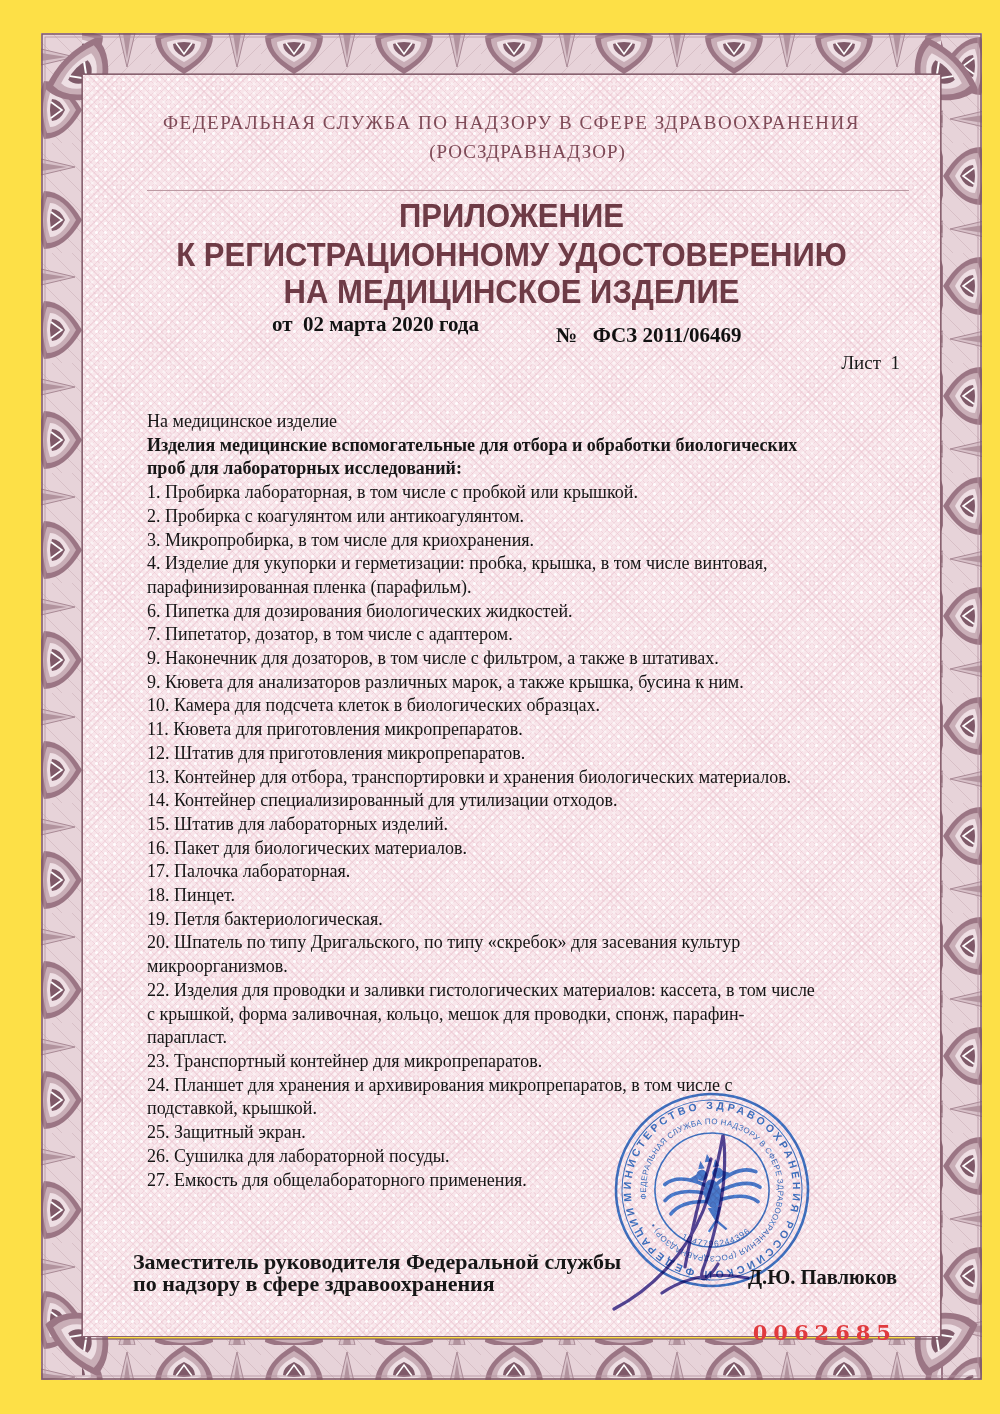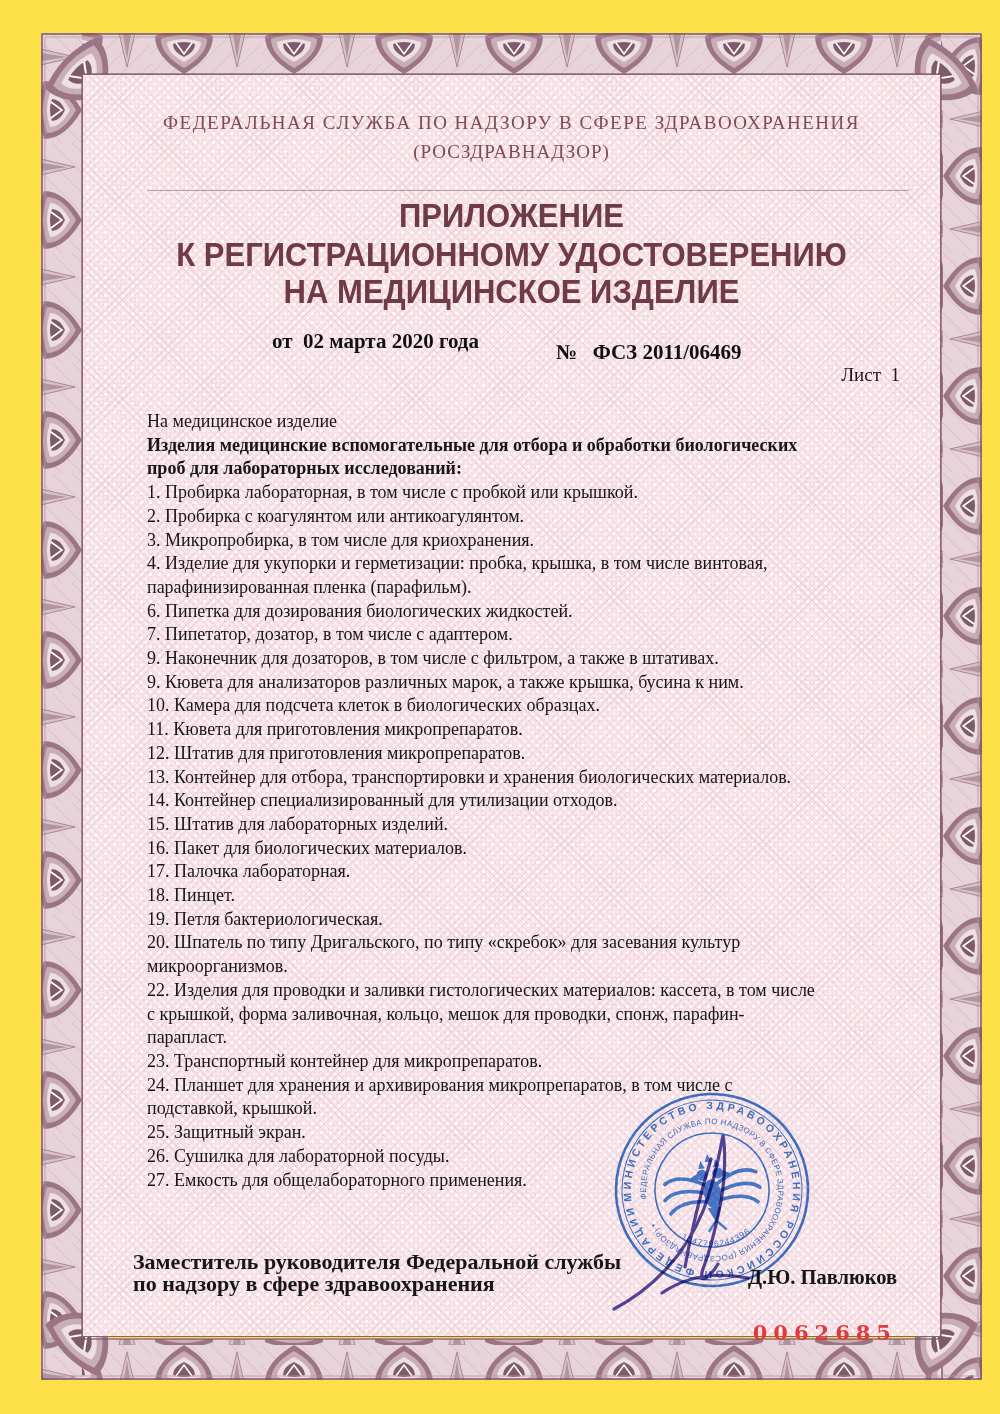--- a/index.html
+++ b/index.html
@@ -13,31 +13,31 @@
       radial-gradient(circle, rgba(255,255,255,.9) 1.1px, rgba(255,255,255,0) 1.9px),
       radial-gradient(circle, rgba(255,255,255,.65) 1.1px, rgba(255,255,255,0) 1.9px),
       repeating-linear-gradient(45deg, rgba(233,194,206,.45) 0 1px, rgba(233,194,206,0) 1px 5px),
       repeating-linear-gradient(-45deg, rgba(233,194,206,.45) 0 1px, rgba(233,194,206,0) 1px 5px);
     background-size:9px 9px, 9px 9px, auto, auto;
     background-position:0 0, 4.5px 4.5px, 0 0, 0 0;
     border:1px solid #8a6371; box-sizing:border-box;}
   .abs{position:absolute;}
   .agency{left:82px;width:859px;text-align:center;color:#7e4a57;
           font-size:19px;letter-spacing:1.5px;white-space:pre;}
-  .agency1{top:112px;} .agency2{top:141px;letter-spacing:1px;}
+  .agency1{top:112px;} .agency2{top:141px;letter-spacing:1px;padding-left:16px;}
   .divider{left:147px;top:190px;width:762px;height:1px;background:#ad8791;opacity:.8;}
   .title{left:82px;width:859px;text-align:center;color:#6e3b46;
          font-family:"Liberation Sans", sans-serif;font-weight:700;font-size:33px;
          transform:scaleX(.94);transform-origin:50% 50%;white-space:pre;}
   .title1{top:197px;} .title2{top:236px;} .title3{top:273px;}
-  .meta{color:#111;font-weight:700;font-size:21px;white-space:pre;margin-top:17px;}
+  .meta{color:#111;font-weight:700;font-size:21px;white-space:pre;}
   .date{left:272px;top:312px;}
   .number{left:556px;top:323px;}
   .sheet{left:700px;top:352px;width:200px;text-align:right;font-weight:400;
-         font-size:19px;color:#1a1a1a;white-space:pre;margin-top:12px;}
+         font-size:19px;color:#1a1a1a;white-space:pre;}
   .body-text{left:147px;top:410px;width:795px;color:#161616;font-size:18px;
              line-height:23.7px;}
   .line{margin:0;white-space:pre-line;}
   .bold{font-weight:700;}
   .signoff{left:133px;top:1251px;width:560px;color:#161616;font-size:22px;
            line-height:22px;font-weight:700;white-space:pre-line;}
   .sig-name{left:700px;top:1266px;width:197px;text-align:right;font-weight:700;
             font-size:20.5px;color:#151515;white-space:pre;}
   .serial{left:700px;top:1297px;width:197px;text-align:right;font-weight:700;
           font-size:21px;letter-spacing:6px;color:#e03a3e;

